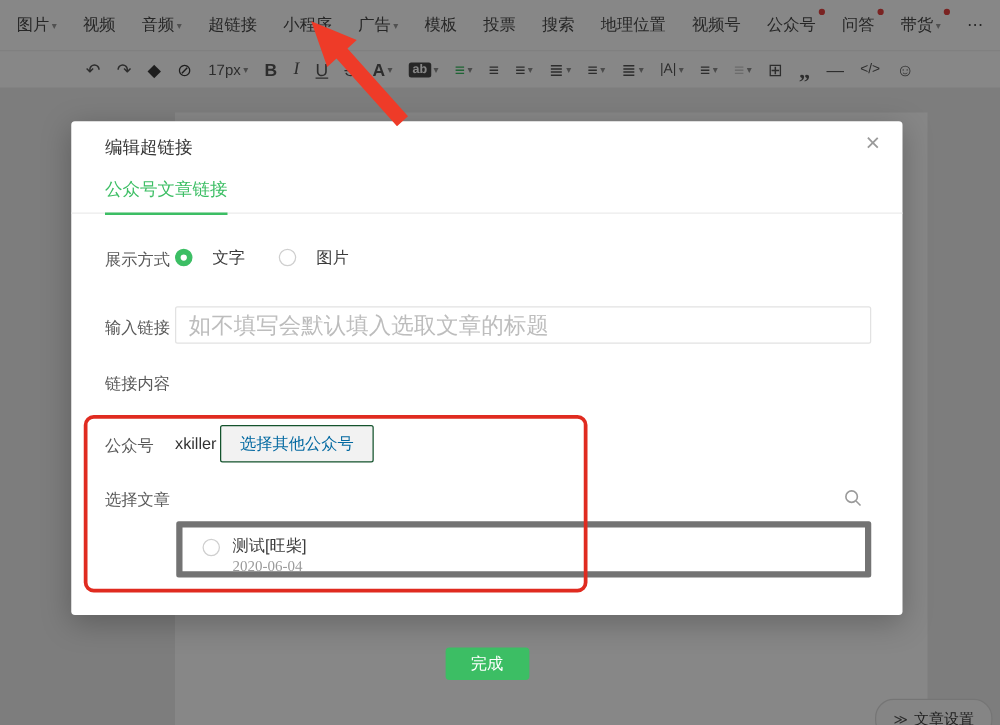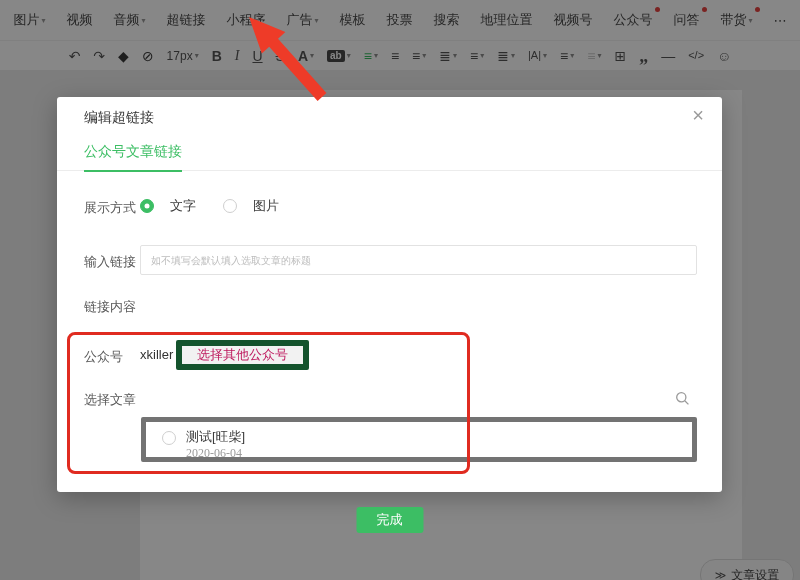--- a/index.html
+++ b/index.html
@@ -43,33 +43,33 @@
   .f-label{position:absolute;font-size:13px;color:#595959;white-space:nowrap;}
   .radio{position:relative;display:inline-block;width:14px;height:14px;border-radius:50%;
          border:1px solid #cfcfcf;background:#fff;box-sizing:border-box;cursor:pointer;flex:none;}
   .radio.checked{background:var(--accent);border-color:var(--accent);}
   .radio.checked::after{content:"";position:absolute;left:50%;top:50%;width:5px;height:5px;border-radius:50%;
          background:#fff;transform:translate(-50%,-50%);}
   .radio-group{position:absolute;display:flex;align-items:center;}
   .radio-pair{display:flex;align-items:center;gap:16px;cursor:pointer;}
   .radio-pair .rlabel{font-size:13px;color:#3c3c3c;}
   .txt-input{position:absolute;height:30px;border:1px solid #e2e2e2;border-radius:2px;box-sizing:border-box;
-             font-size:10px;color:#333;padding:0 30px 0 10px;outline:none;background:#fff;
+             font-size:18px;color:#333;padding:0 30px 0 10px;outline:none;background:#fff;
              font-family:"Liberation Sans","DejaVu Sans",sans-serif;}
   .txt-input::placeholder{color:#bdbdbd;}
-  .gray-btn{position:absolute;height:30px;padding:0 15px;background:#f2f2f2;border:6px solid #14532d;border-radius:2px;
-            font-size:13px;color:#be185d;cursor:pointer;font-family:inherit;}
+  .gray-btn{position:absolute;height:30px;padding:0 15px;background:#f2f2f2;border:1px solid #14532d;border-radius:2px;
+            font-size:13px;color:#0369a1;cursor:pointer;font-family:inherit;}
   .acct-value{position:absolute;font-size:13px;color:#333;}
   .search-icon{position:absolute;cursor:pointer;}
   .article-box{position:absolute;left:84px;top:320px;width:556px;height:45px;border:5px solid #737373;
                border-radius:2px;box-sizing:border-box;cursor:pointer;}
   .article-box .radio{position:absolute;left:16px;top:9px;}
   .article-title{position:absolute;left:40px;top:6px;font-size:13px;color:#3c3c3c;}
   .article-date{position:absolute;left:40px;top:24px;font-size:12px;color:#9b9b9b;font-family:Liberation Serif, serif;}
-  .submit-btn{position:absolute;left:50%;transform:translateX(-50%);top:410px;width:67px;height:26px;
+  .submit-btn{position:absolute;left:50%;transform:translateX(-50%);top:421px;width:67px;height:26px;
               background:var(--accent);color:#fff;font-size:13px;border:none;border-radius:3px;cursor:pointer;
               font-family:Liberation Serif, serif;}
   
   .anno-rect{position:absolute;left:67px;top:332px;width:403px;height:142px;border:3px solid var(--rect-red);
              border-radius:8px;z-index:55;pointer-events:none;box-sizing:border-box;}
   .anno-arrow{position:absolute;inset:0;z-index:56;pointer-events:none;}
 </style>
 </head>
 <body>
 

